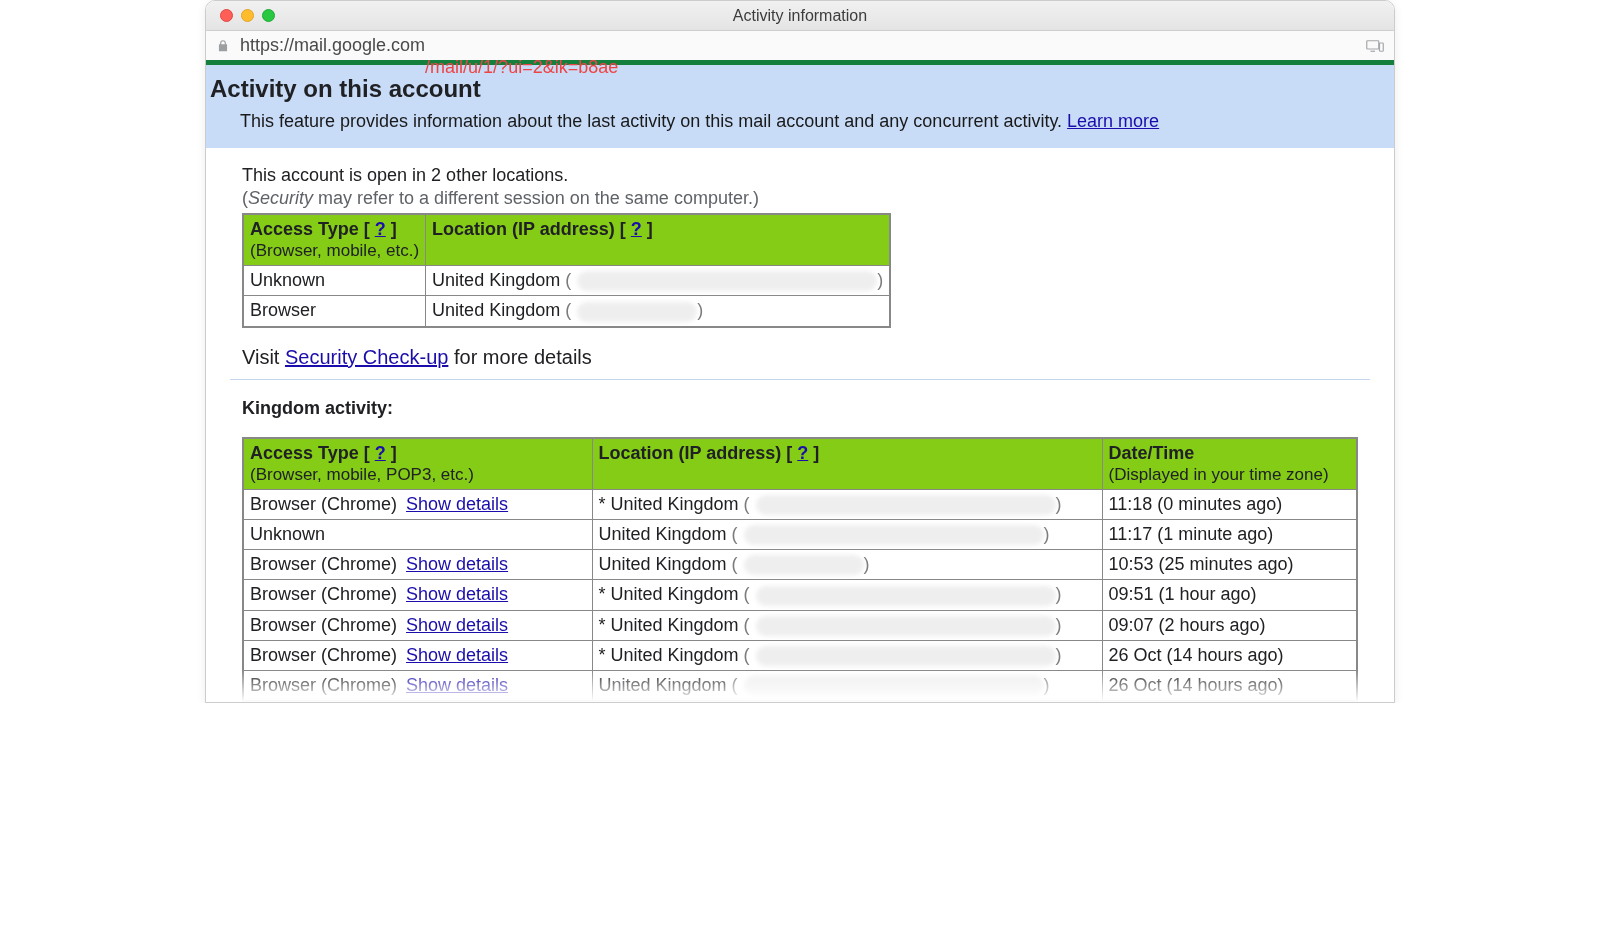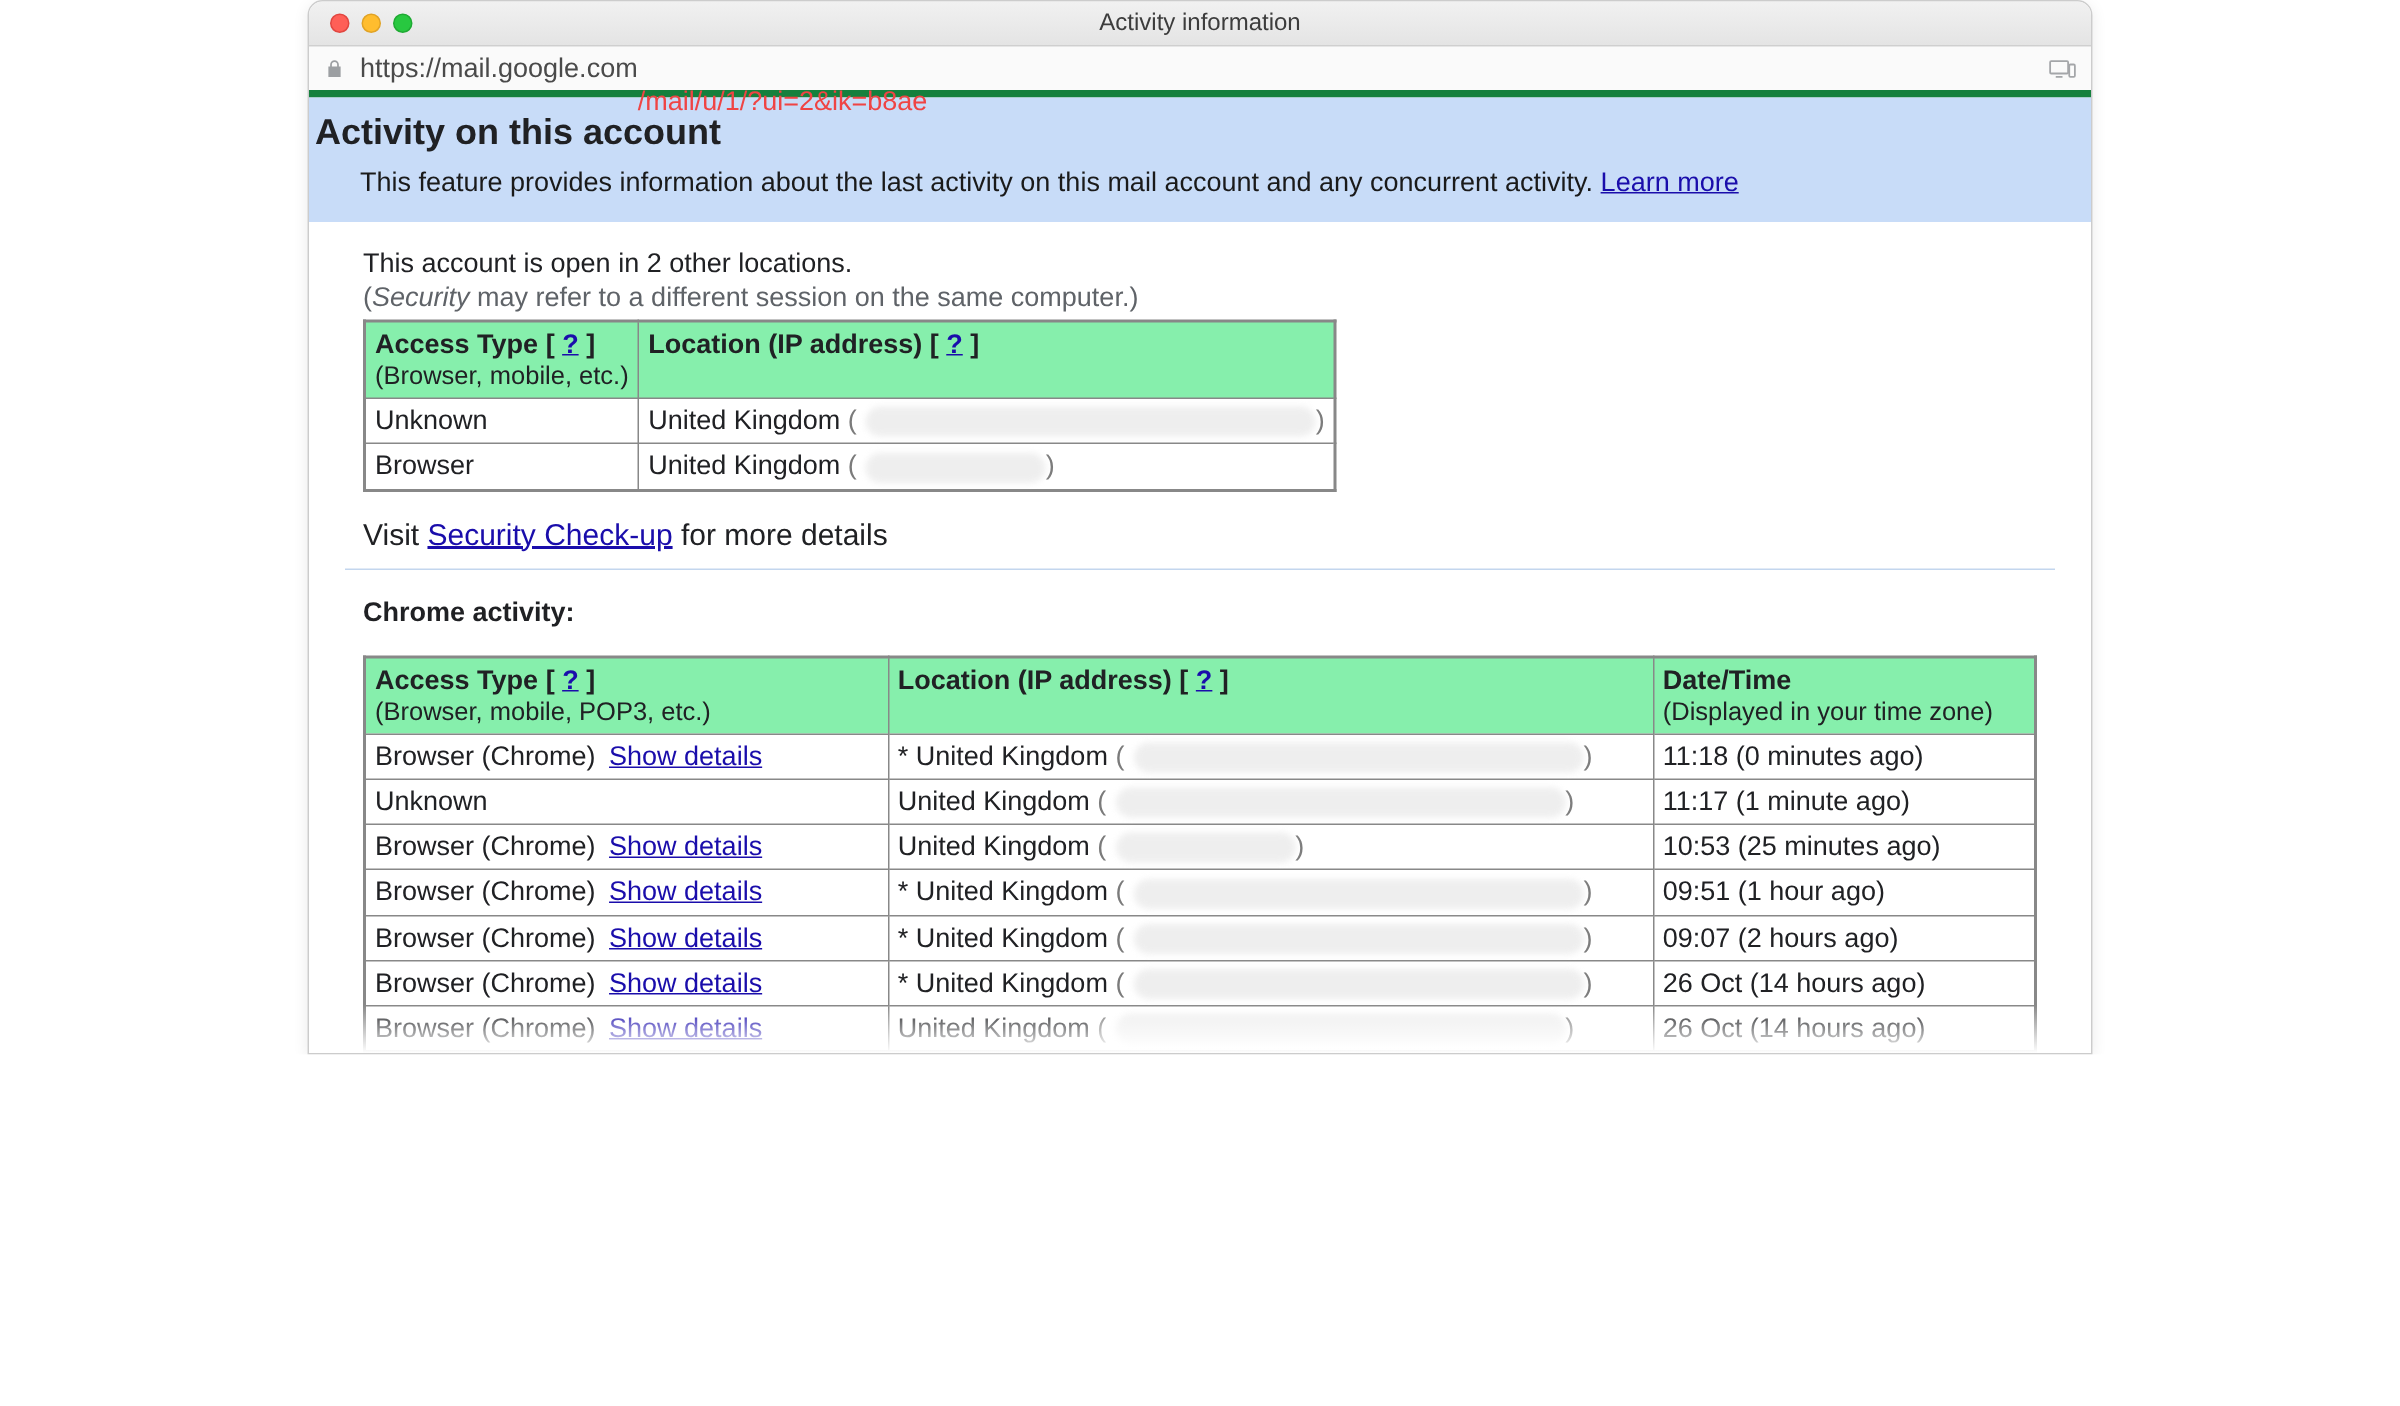--- a/index.html
+++ b/index.html
@@ -62,21 +62,21 @@
       margin-top: 4px;
     }
     table.session th, table.session td {
       border: 1px solid #888;
       padding: 4px 6px;
       text-align: left;
       font-size: 18px;
       vertical-align: top;
     }
     table.session thead th {
-      background: #86efac;
+      background: #84cc16;
       font-weight: 700;
     }
     .sub { font-weight: 400; font-size: 17px; }
     .help { color: #1a0dab; text-decoration: underline; cursor: pointer; font-weight: 700; }
     .visit-line { font-size: 20px; margin: 18px 0 10px 0; }
     .link { color: #1a0dab; text-decoration: underline; cursor: pointer; }
     hr.sep { border: none; border-top: 1px solid #c3d6ee; margin: 6px 0 14px -12px; width: calc(100% + 24px); }
     table.recent { width: 100%; }
     .blur { display: inline-block; width: 300px; height: 20px; vertical-align: middle; background: #e9e9e9; border-radius: 16px; filter: blur(2px); opacity: .75; margin-left: 6px; }
     .blur.short { width: 120px; }
@@ -161,21 +161,21 @@
           </tr>
         </tbody>
     </table>
 
     <div class="visit-line">
       <span>Visit </span><a class="link">Security Check-up</a><span> for more details</span>
     </div>
 
     <hr class="sep">
 
-    <div class="section-title">Chrome activity:</div>
+    <div class="section-title">Kingdom activity:</div>
 
     <div class="recent-wrap">
       <table class="session recent">
         <thead>
           <tr>
             <th>
               <span>Access Type</span>
               <span> [ </span><span class="help">?</span><span> ]</span><br>
               <span class="sub">(Browser, mobile, POP3, etc.)</span>
             </th>

